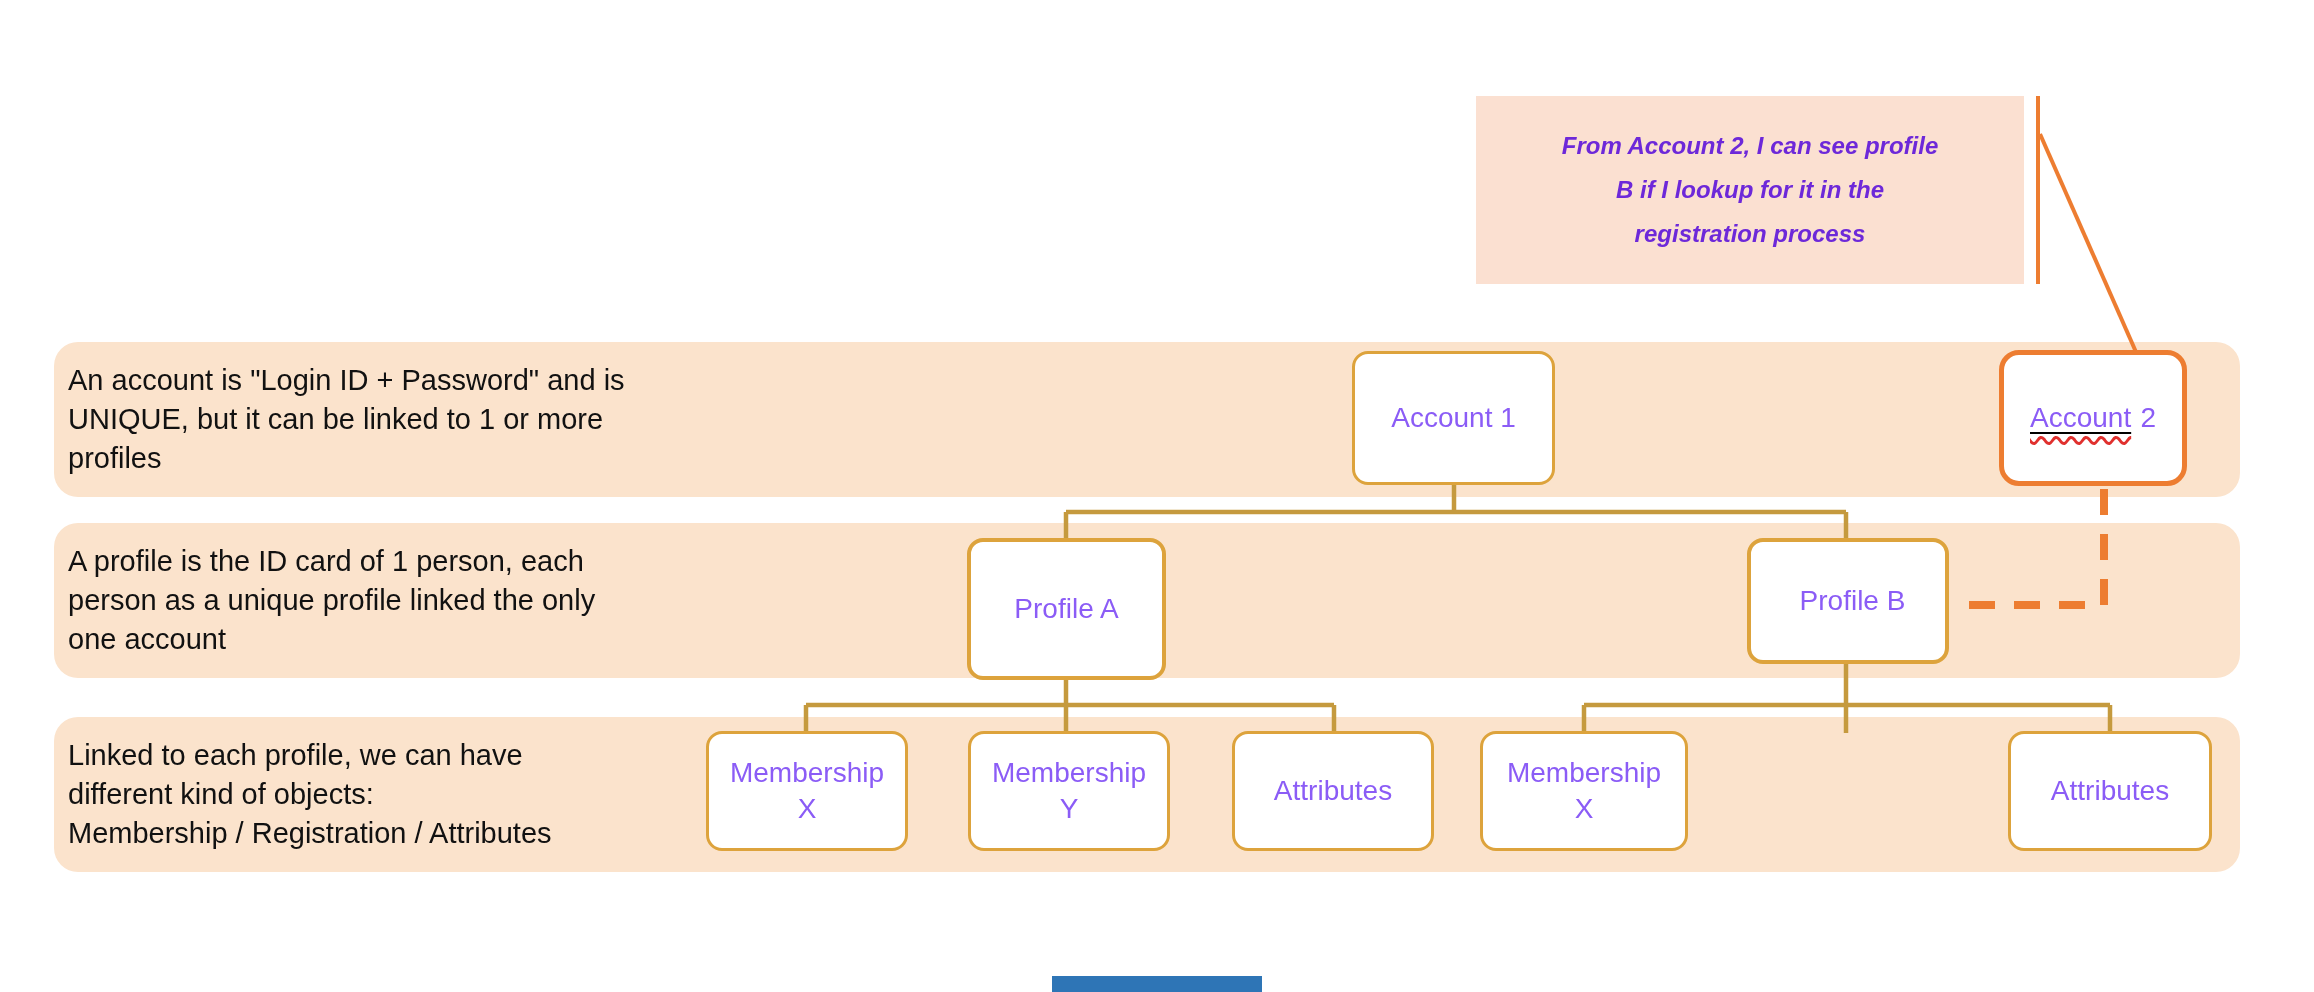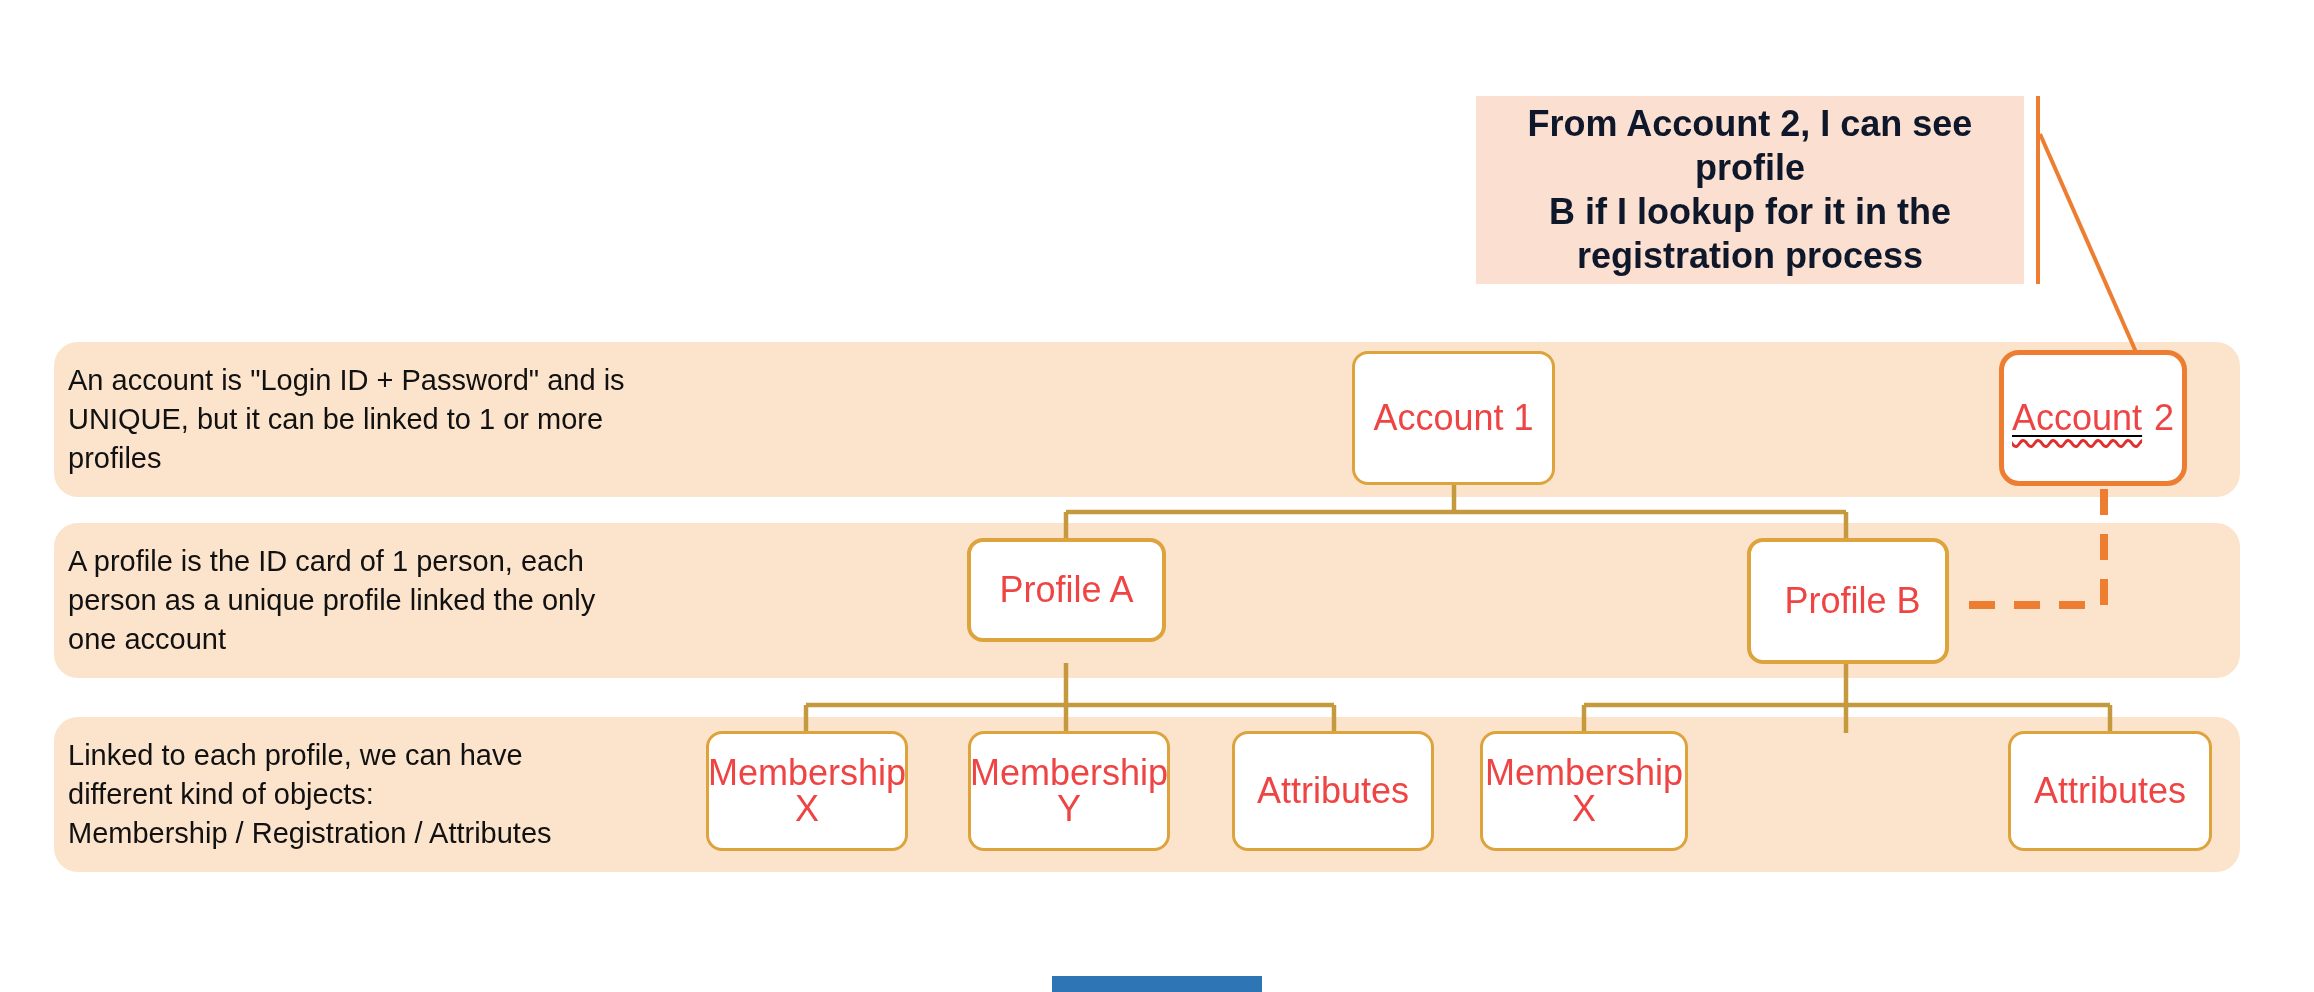--- a/index.html
+++ b/index.html
@@ -25,43 +25,43 @@
   #band-profiles{top:523px;}
   #band-objects{top:717px;}
 
   
   .callout{
     position:absolute;left:1476px;top:96px;width:548px;height:188px;
     background:#FBE0D1;
     display:flex;align-items:center;justify-content:center;text-align:center;
   }
   .callout p{
-    margin:0;font-size:36px;line-height:44px;font-weight:bold;
-    white-space:pre-line;color:#0f172a;
+    margin:0;font-size:24px;line-height:44px;font-weight:bold;font-style:italic;
+    white-space:pre-line;color:#6d28d9;
   }
   .callout-edge{
     position:absolute;left:2036px;top:96px;width:4px;height:188px;
     background:#ED7D31;
   }
 
   
   svg.connectors{position:absolute;left:0;top:0;pointer-events:none;}
 
   
   .node{
     position:absolute;background:#ffffff;
     border:4px solid #DDA33C;border-radius:16px;
     display:flex;align-items:center;justify-content:center;text-align:center;
-    font-size:36px;line-height:36px;white-space:pre-line;
-    box-sizing:border-box;color:#ef4444;
+    font-size:28px;line-height:36px;white-space:pre-line;
+    box-sizing:border-box;color:#8b5cf6;
   }
   .node.thin{border-width:3px;}
   #node-account1{left:1352px;top:351px;width:203px;height:134px;}
   #node-account2{left:1999px;top:350px;width:188px;height:136px;border-color:#ED7D31;border-width:5px;border-radius:20px;text-align:right;}
-  #node-profileA{left:967px;top:538px;width:199px;height:104px;}
+  #node-profileA{left:967px;top:538px;width:199px;height:142px;}
   #node-profileB{left:1747px;top:538px;width:202px;height:126px;padding-left:9px;}
   #node-memxA{left:706px;top:731px;width:202px;height:120px;}
   #node-memyA{left:968px;top:731px;width:202px;height:120px;}
   #node-attrA{left:1232px;top:731px;width:202px;height:120px;}
   #node-memxB{left:1480px;top:731px;width:208px;height:120px;}
   #node-evreg{left:1744px;top:731px;width:204px;height:120px;}
   #node-attrB{left:2008px;top:731px;width:204px;height:120px;}
 
   
   .wavy{

